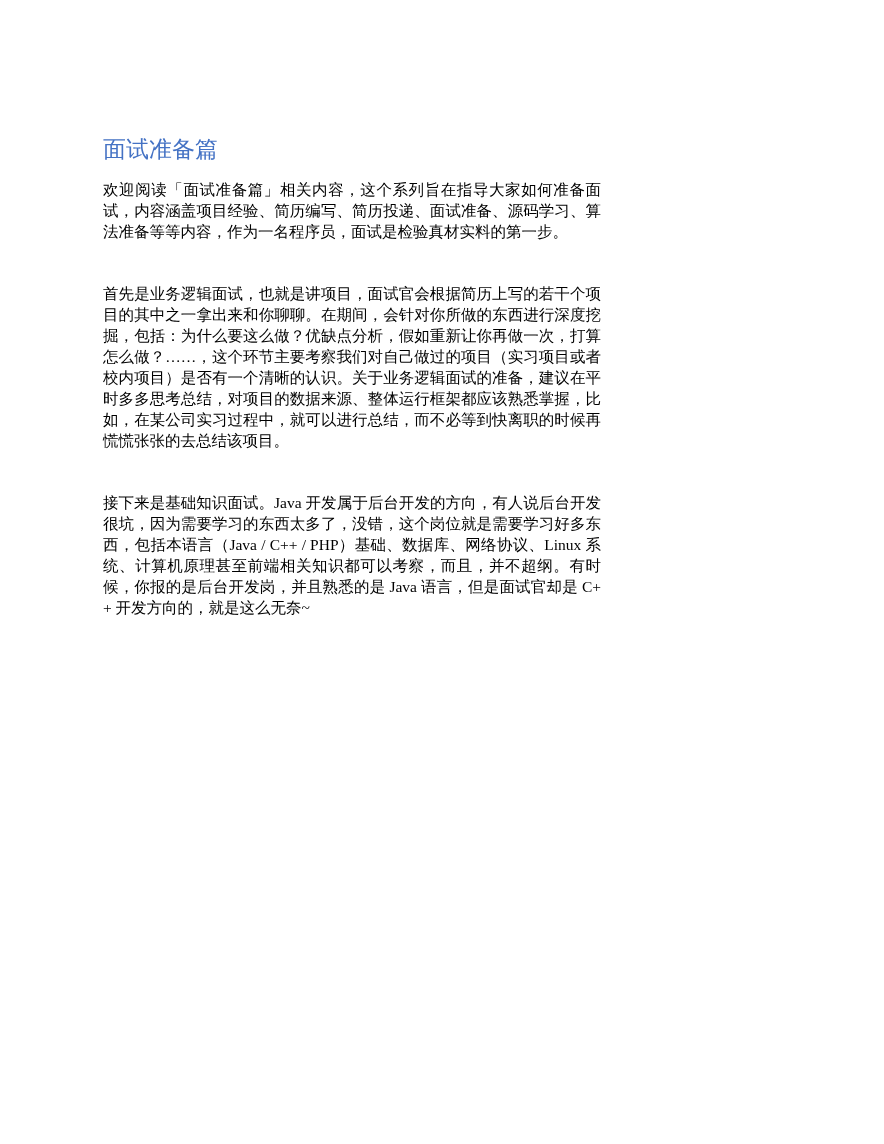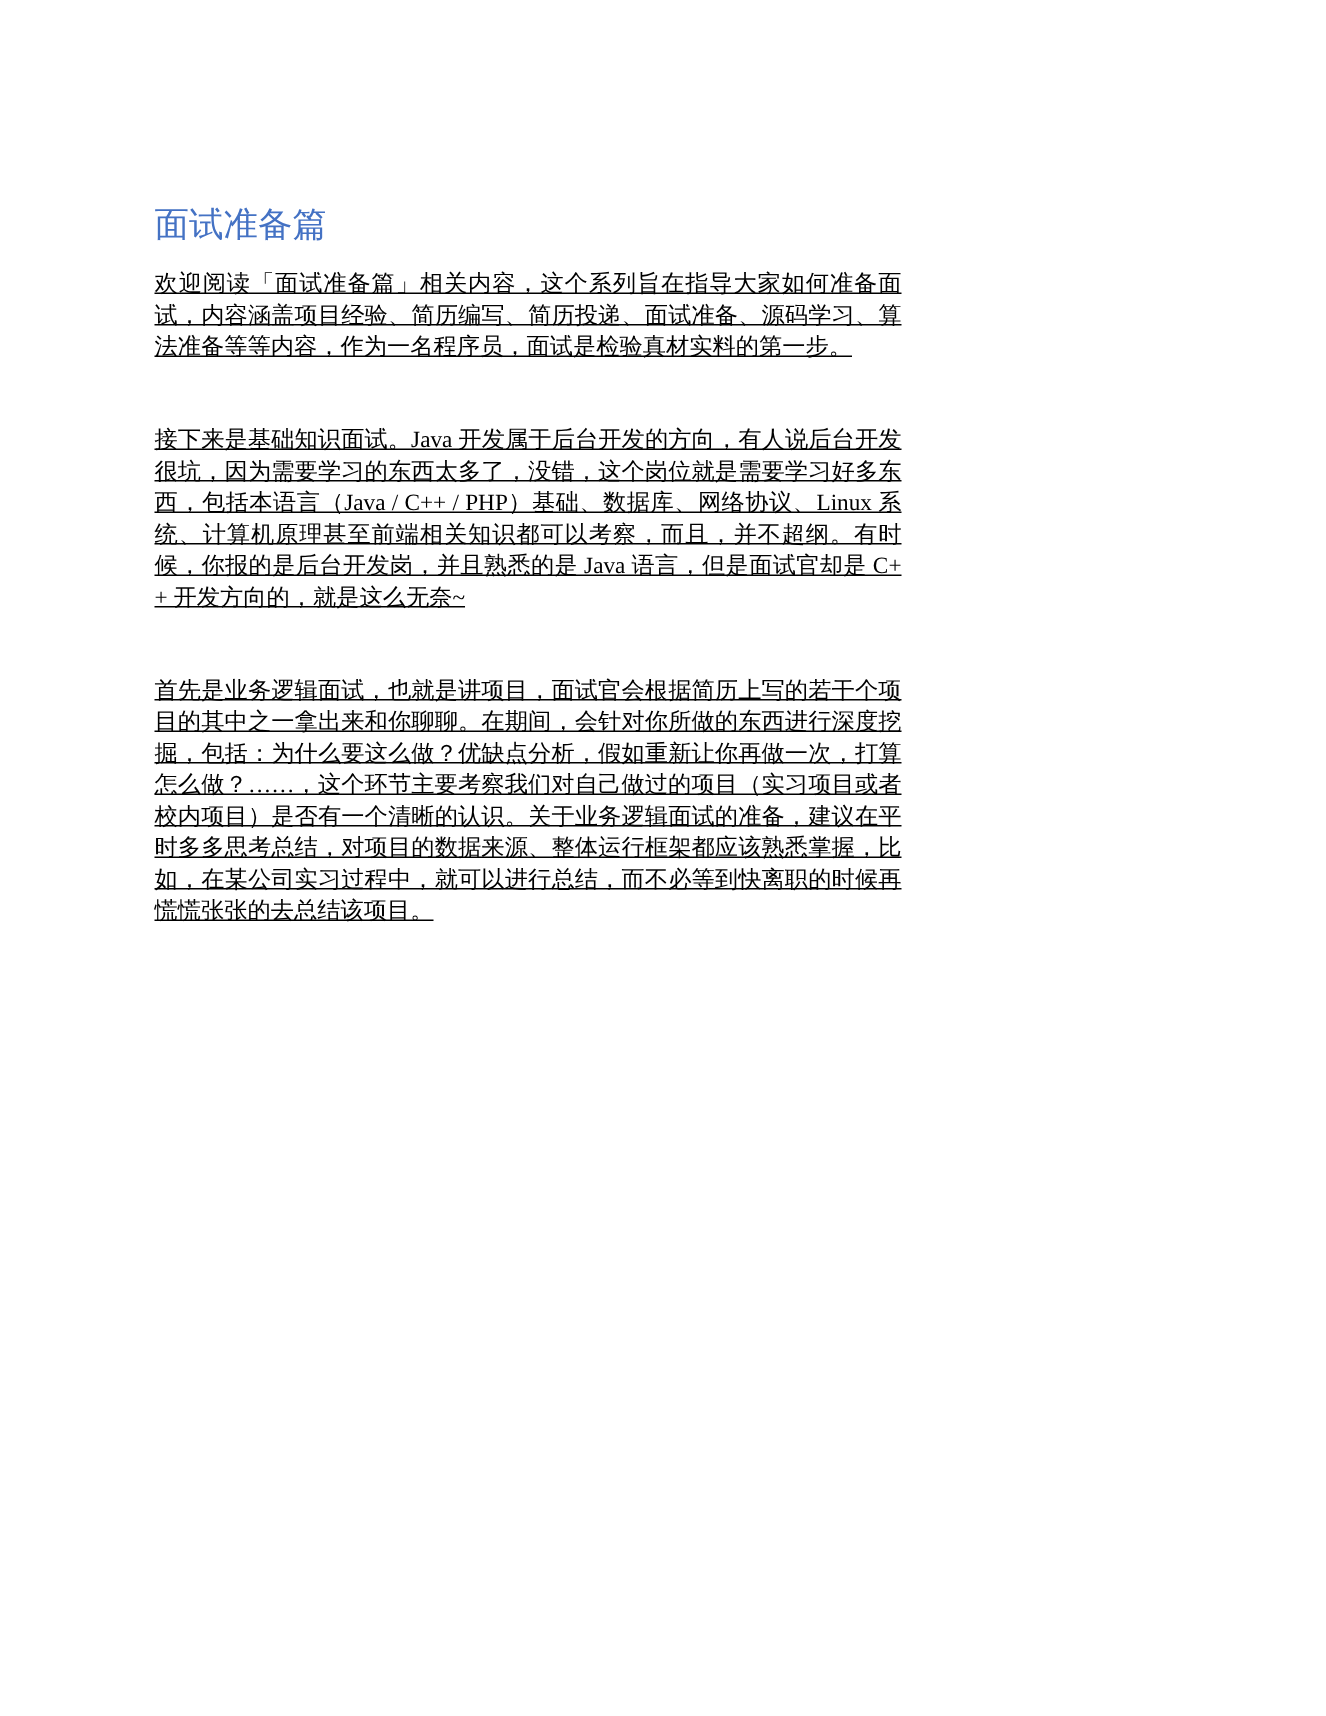--- a/index.html
+++ b/index.html
@@ -28,28 +28,27 @@
     color: #4472c4;
     margin: 0 0 16px 0;
   }
   .doc-paragraph {
     font-size: 15.5px;
     line-height: 21px;
     margin: 0 0 41px 0;
     text-align: justify;
     text-justify: inter-ideograph;
     word-break: break-all;
-    text-decoration: underline;
   }
 </style>
 </head>
 <body>
 
 <div class="page">
   <h1 class="doc-title" style="color: rgb(68, 114, 196);">面试准备篇</h1>
 
   <p class="doc-paragraph">欢迎阅读「面试准备篇」相关内容，这个系列旨在指导大家如何准备面试，内容涵盖项目经验、简历编写、简历投递、面试准备、源码学习、算法准备等等内容，作为一名程序员，面试是检验真材实料的第一步。</p>
 
 
+  <p class="doc-paragraph">首先是业务逻辑面试，也就是讲项目，面试官会根据简历上写的若干个项目的其中之一拿出来和你聊聊。在期间，会针对你所做的东西进行深度挖掘，包括：为什么要这么做？优缺点分析，假如重新让你再做一次，打算怎么做？……，这个环节主要考察我们对自己做过的项目（实习项目或者校内项目）是否有一个清晰的认识。关于业务逻辑面试的准备，建议在平时多多思考总结，对项目的数据来源、整体运行框架都应该熟悉掌握，比如，在某公司实习过程中，就可以进行总结，而不必等到快离职的时候再慌慌张张的去总结该项目。</p>
+
   <p class="doc-paragraph">接下来是基础知识面试。Java 开发属于后台开发的方向，有人说后台开发很坑，因为需要学习的东西太多了，没错，这个岗位就是需要学习好多东西，包括本语言（Java / C++ / PHP）基础、数据库、网络协议、Linux 系统、计算机原理甚至前端相关知识都可以考察，而且，并不超纲。有时候，你报的是后台开发岗，并且熟悉的是 Java 语言，但是面试官却是 C++ 开发方向的，就是这么无奈~</p>
-
-  <p class="doc-paragraph">首先是业务逻辑面试，也就是讲项目，面试官会根据简历上写的若干个项目的其中之一拿出来和你聊聊。在期间，会针对你所做的东西进行深度挖掘，包括：为什么要这么做？优缺点分析，假如重新让你再做一次，打算怎么做？……，这个环节主要考察我们对自己做过的项目（实习项目或者校内项目）是否有一个清晰的认识。关于业务逻辑面试的准备，建议在平时多多思考总结，对项目的数据来源、整体运行框架都应该熟悉掌握，比如，在某公司实习过程中，就可以进行总结，而不必等到快离职的时候再慌慌张张的去总结该项目。</p>
 </div>
 
 </body></html>

